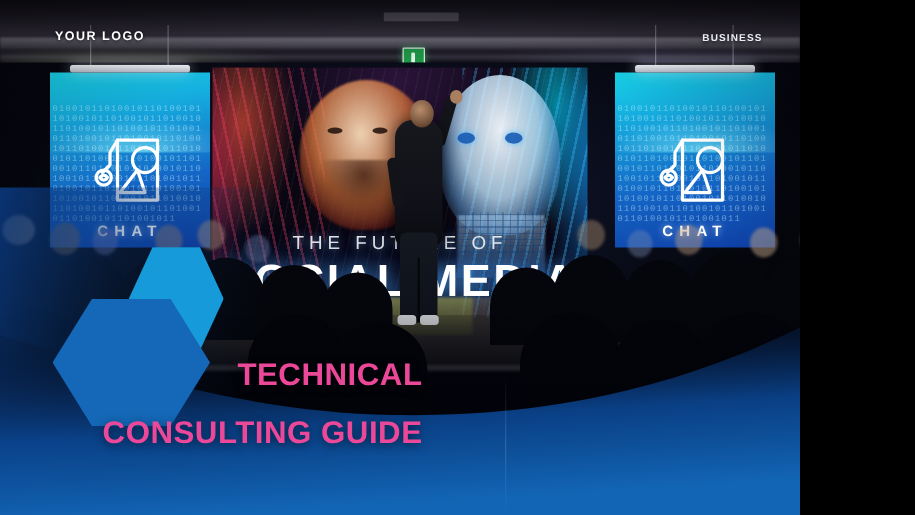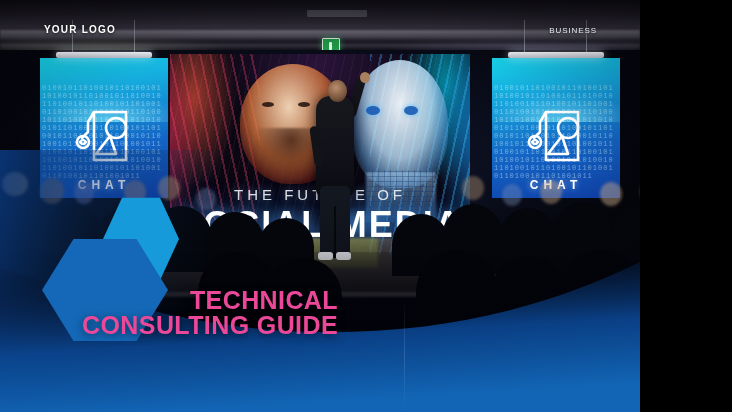--- a/index.html
+++ b/index.html
@@ -403,43 +403,43 @@
     position: absolute;
     left: 44px; top: 24px;
     color: #ffffff;
     font-size: 10px;
     font-weight: 700;
     letter-spacing: 1.2px;
     text-shadow: 0 1px 3px rgba(0,0,0,.8);
   }
   .business {
     position: absolute;
-    right: 43px; top: 26px;
+    right: 30px; top: 26px;
     color: #e9ecf5;
     font-size: 8px;
-    font-weight: 400;
+    font-weight: 700;
     letter-spacing: .9px;
     text-shadow: 0 1px 3px rgba(0,0,0,.8);
   }
 
   .title-block {
     position: absolute;
     left: 38px; top: 288px;
     width: 300px;
   }
   .title-line {
     color: #ec4899;
     font-size: 25px;
     font-weight: 700;
     letter-spacing: .4px;
     line-height: 1.0;
     text-shadow: 0 2px 8px rgba(0,0,0,.55);
     text-align: right;
   }
-  .title-line.two { }
+  .title-line.two { margin-top: 21px; }
 
   .rt-block {
     position: absolute;
     left: 450px; top: 290px;
     width: 246px;
   }
   .rt-head {
     color: #ffffff;
     font-size: 13.5px;
     font-weight: 700;

